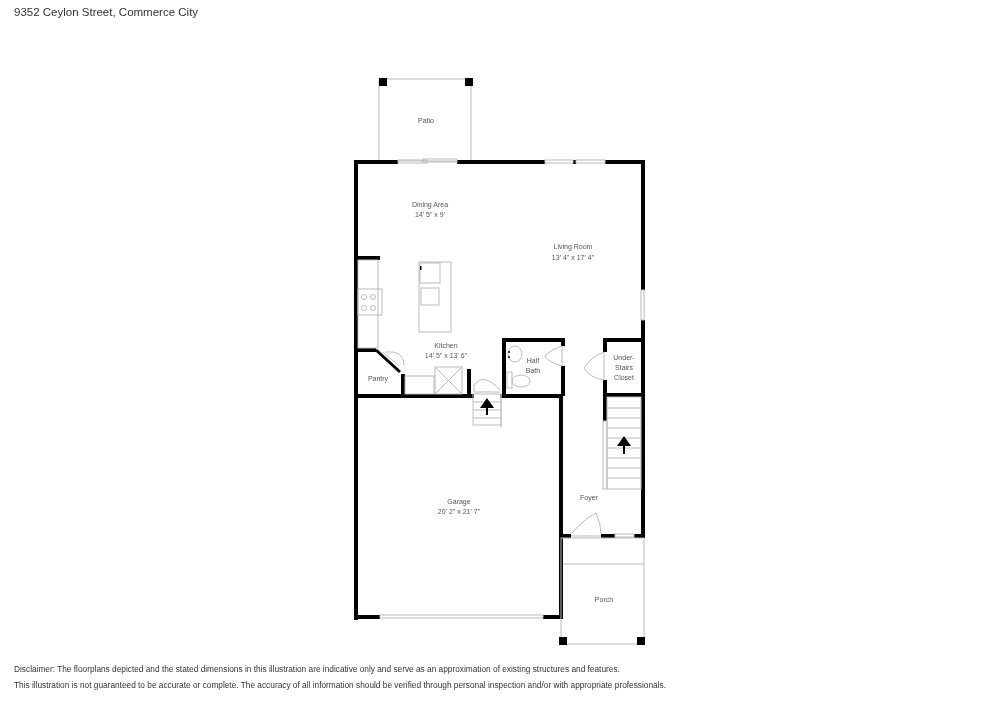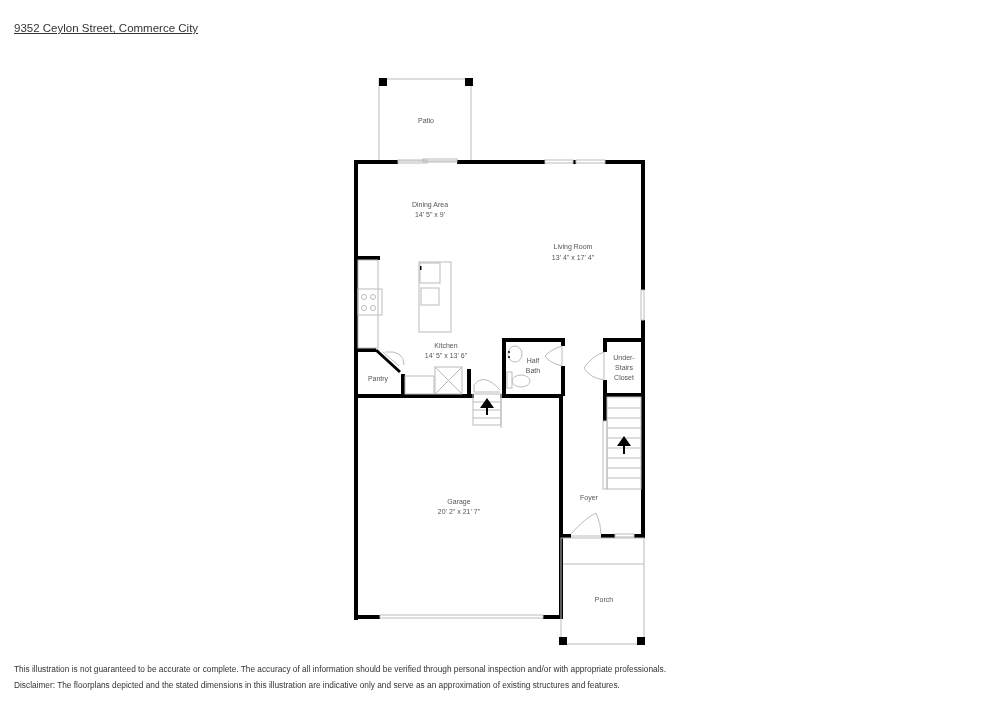--- a/index.html
+++ b/index.html
@@ -1,17 +1,17 @@
 <!DOCTYPE html>
 <html><head>
 <meta charset="utf-8">
 <style>
   html, body { margin: 0; padding: 0; background: #ffffff; }
   body { width: 1000px; height: 707px; position: relative; overflow: hidden; font-family: "Liberation Sans", sans-serif; color: #333; }
-  .title { position: absolute; left: 14px; top: 20px; font-size: 11.5px; line-height: 17px; color: #333; text-decoration: underline; }
+  .title { position: absolute; left: 14px; top: 4px; font-size: 11.5px; line-height: 17px; color: #333; }
   .disclaimer { position: absolute; left: 14px; top: 661px; font-size: 8.3px; line-height: 16px; color: #333; }
   svg.plan { position: absolute; left: 0; top: 0; }
   .label { font-family: "Liberation Sans", sans-serif; font-size: 7px; fill: #555; text-anchor: middle; }
 </style>
 </head>
 <body>
 
 <div class="title">
   <div>9352 Ceylon Street, Commerce City</div>
 </div>
@@ -181,15 +181,15 @@
 
   <text class="label" x="459" y="504">Garage</text>
   <text class="label" x="459" y="514">20' 2" x 21' 7"</text>
 
   <text class="label" x="589" y="500">Foyer</text>
 
   <text class="label" x="604" y="602">Porch</text>
 </svg>
 
 <div class="disclaimer">
+  <div>Disclaimer: The floorplans depicted and the stated dimensions in this illustration are indicative only and serve as an approximation of existing structures and features.</div>
   <div>This illustration is not guaranteed to be accurate or complete. The accuracy of all information should be verified through personal inspection and/or with appropriate professionals.</div>
-  <div>Disclaimer: The floorplans depicted and the stated dimensions in this illustration are indicative only and serve as an approximation of existing structures and features.</div>
 </div>
 
 </body></html>

